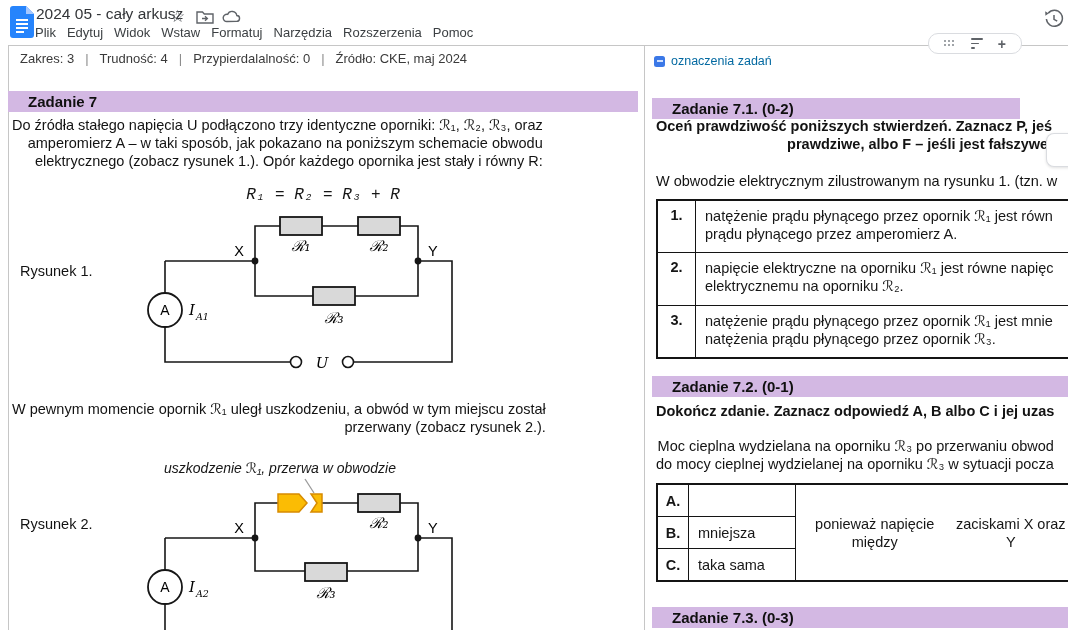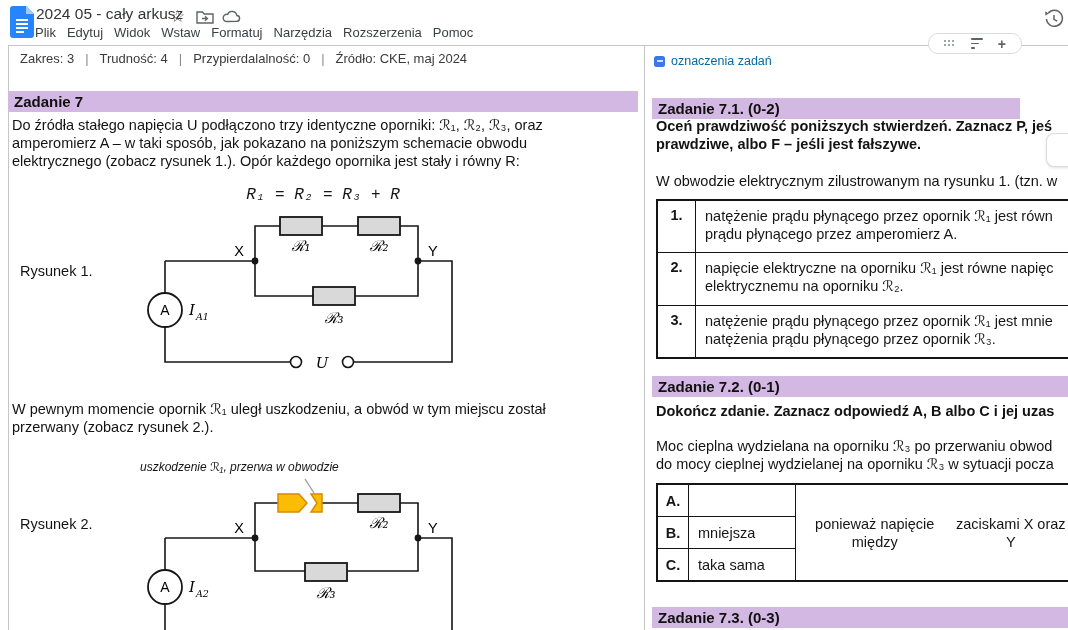--- a/index.html
+++ b/index.html
@@ -32,27 +32,27 @@
   .float-card{
     left:1046px;top:133px;width:30px;height:32px;background:#fff;
     border:1px solid #dadce0;border-radius:8px 0 0 8px;border-right:none;
     box-shadow:0 1px 3px rgba(0,0,0,.12);z-index:5;
   }
   
   .meta{left:20px;top:51px;font-size:13px;color:#3a3a3a;white-space:nowrap;}
   .meta .sep{color:#8a8a8a;margin:0 11px;}
   
   .band{background:#d3b8e3;font-weight:bold;font-size:15px;line-height:21px;
-        height:21px;padding-left:6px;color:#101010;white-space:nowrap;}
-  
-  .txt{font-size:14.5px;line-height:18px;color:#131313;white-space:nowrap;}
+        height:21px;padding-left:20px;color:#101010;white-space:nowrap;}
+  
+  .txt{font-size:14.5px;line-height:18px;color:#131313;white-space:nowrap;text-align:right;}
   .bold{font-weight:bold;}
   .formula{font-family:"DejaVu Serif",serif;font-style:italic;font-size:16px;text-align:center;}
   .figlabel{font-size:14.5px;color:#131313;white-space:nowrap;}
-  .caption{font-style:italic;font-size:12px;white-space:nowrap;}
+  .caption{font-style:italic;font-size:14px;text-align:center;white-space:nowrap;}
   
   .chip{left:654px;top:54px;display:flex;align-items:center;gap:6px;font-size:12.5px;color:#0369a1;}
   .chip-ic{width:11px;height:11px;border-radius:2.5px;background:#3b78e7;position:relative;}
   .chip-ic::after{content:"";position:absolute;left:2.5px;top:4.5px;width:6px;height:2px;background:#cfe0ff;}
   
   .t71{left:656px;top:199px;width:412px;height:160px;border:2px solid #141414;border-right:none;
        display:flex;flex-direction:column;box-sizing:border-box;}
   .t71 .row{flex:1;display:flex;border-bottom:1.5px solid #141414;}
   .t71 .row:last-child{border-bottom:none;}
   .t71 .num{width:38px;border-right:1.5px solid #141414;display:flex;align-items:flex-start;

